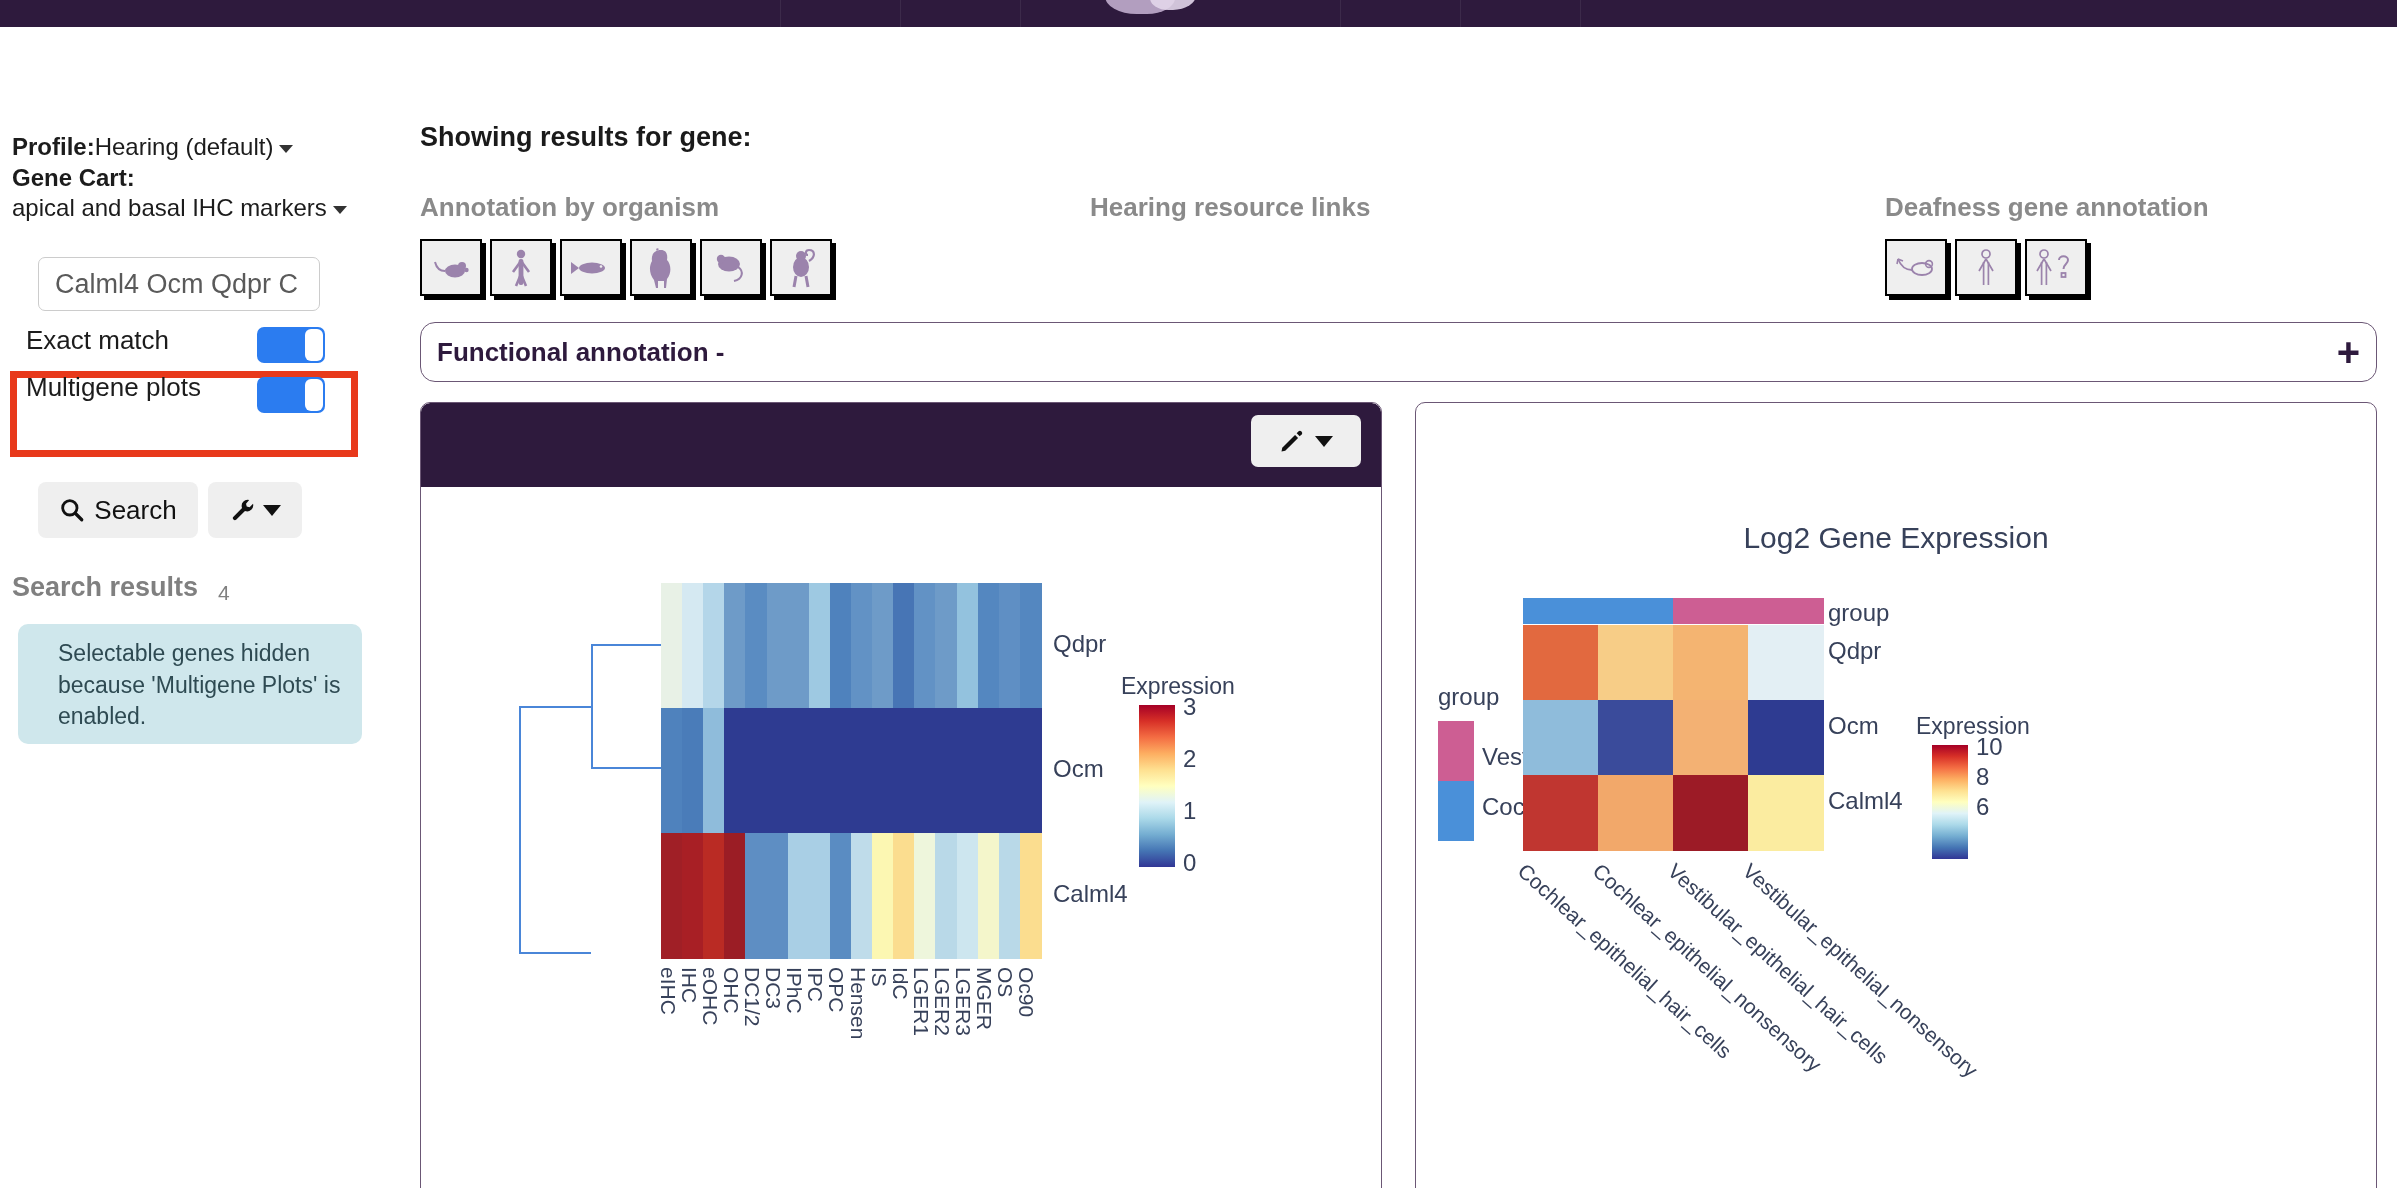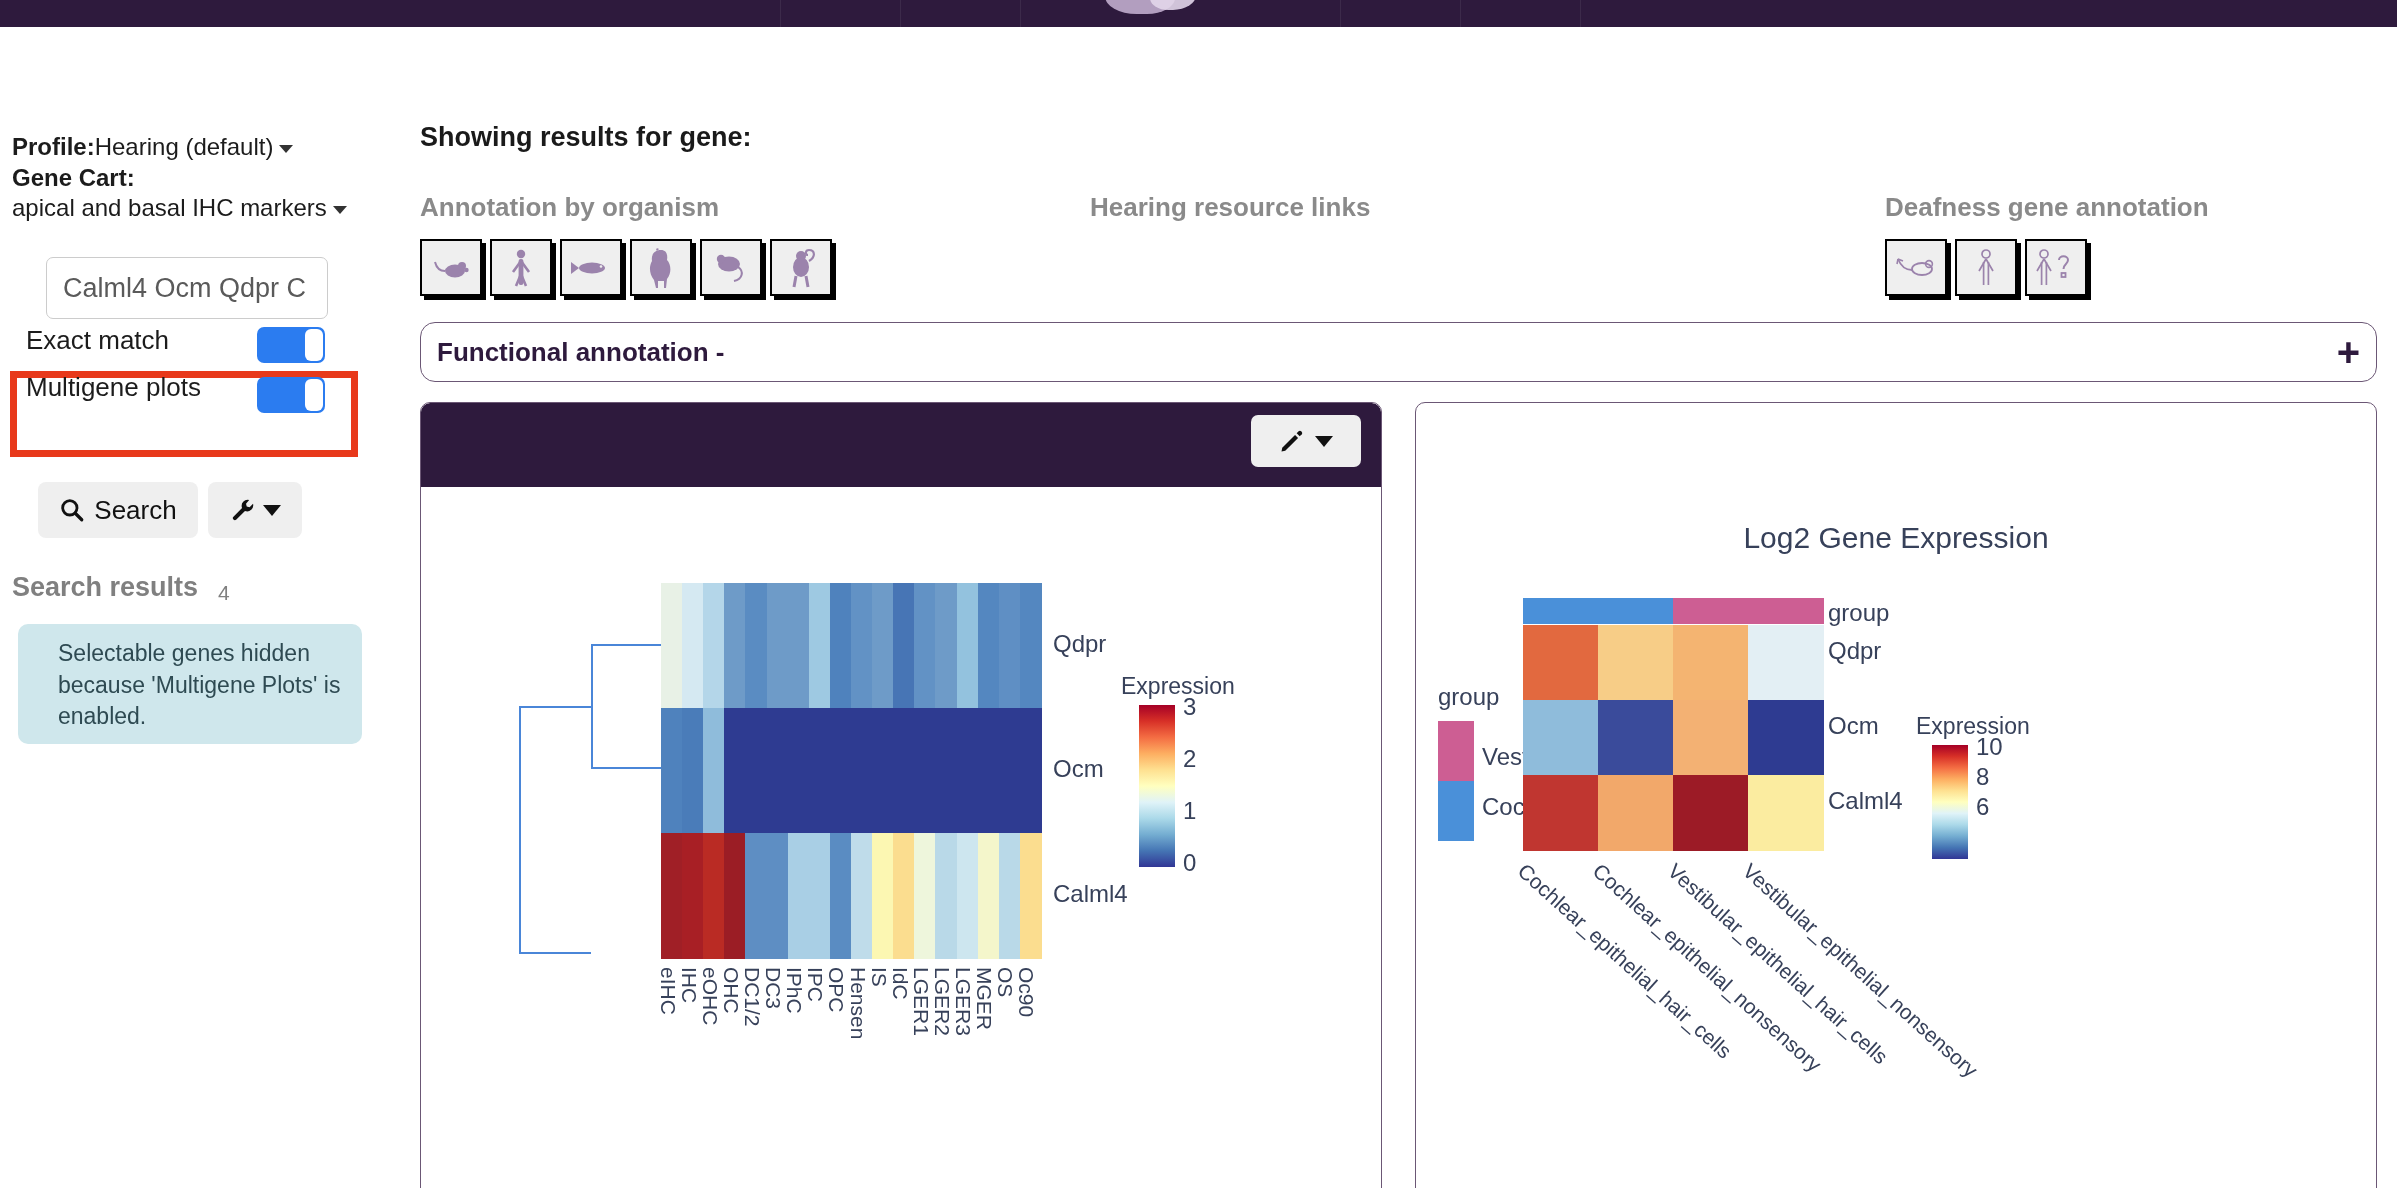--- a/index.html
+++ b/index.html
@@ -37,26 +37,25 @@
   .side-bold { font-weight:bold; }
   .caret { display:inline-block; width:0;height:0;
     border-left:7px solid transparent;border-right:7px solid transparent;
     border-top:8px solid #333; vertical-align:middle; margin-left:6px; }
 
   #profile-row  { position:absolute; left:12px; top:105px; white-space:nowrap; }
   #genecart-lbl { position:absolute; left:12px; top:136px; }
   #genecart-row { position:absolute; left:12px; top:166px; white-space:nowrap; }
 
   #gene-input {
-    position:absolute; left:38px; top:230px; width:282px; height:62px;
+    position:absolute; left:38px; top:230px; width:282px; height:54px;
     border:1px solid #ccc; border-radius:7px; background:#fff;
     font-size:27px; color:#5a5a5a; padding:0 16px;
     font-family:"Liberation Sans", sans-serif;
     outline:none;
-    margin-left:8px;
   }
 
   .toggle-row { position:absolute; left:0; width:400px; display:flex; align-items:center; }
   .toggle-label { font-size:26px; color:#1c1c1c; }
   .switch {
     width:68px; height:36px; border-radius:7px; background:#2b7cf0;
     position:relative; display:inline-block; flex:none;
   }
   .switch .txt {
     position:absolute; left:8px; top:3px; color:#fff; font-size:24px; line-height:30px;margin-top:39px;

